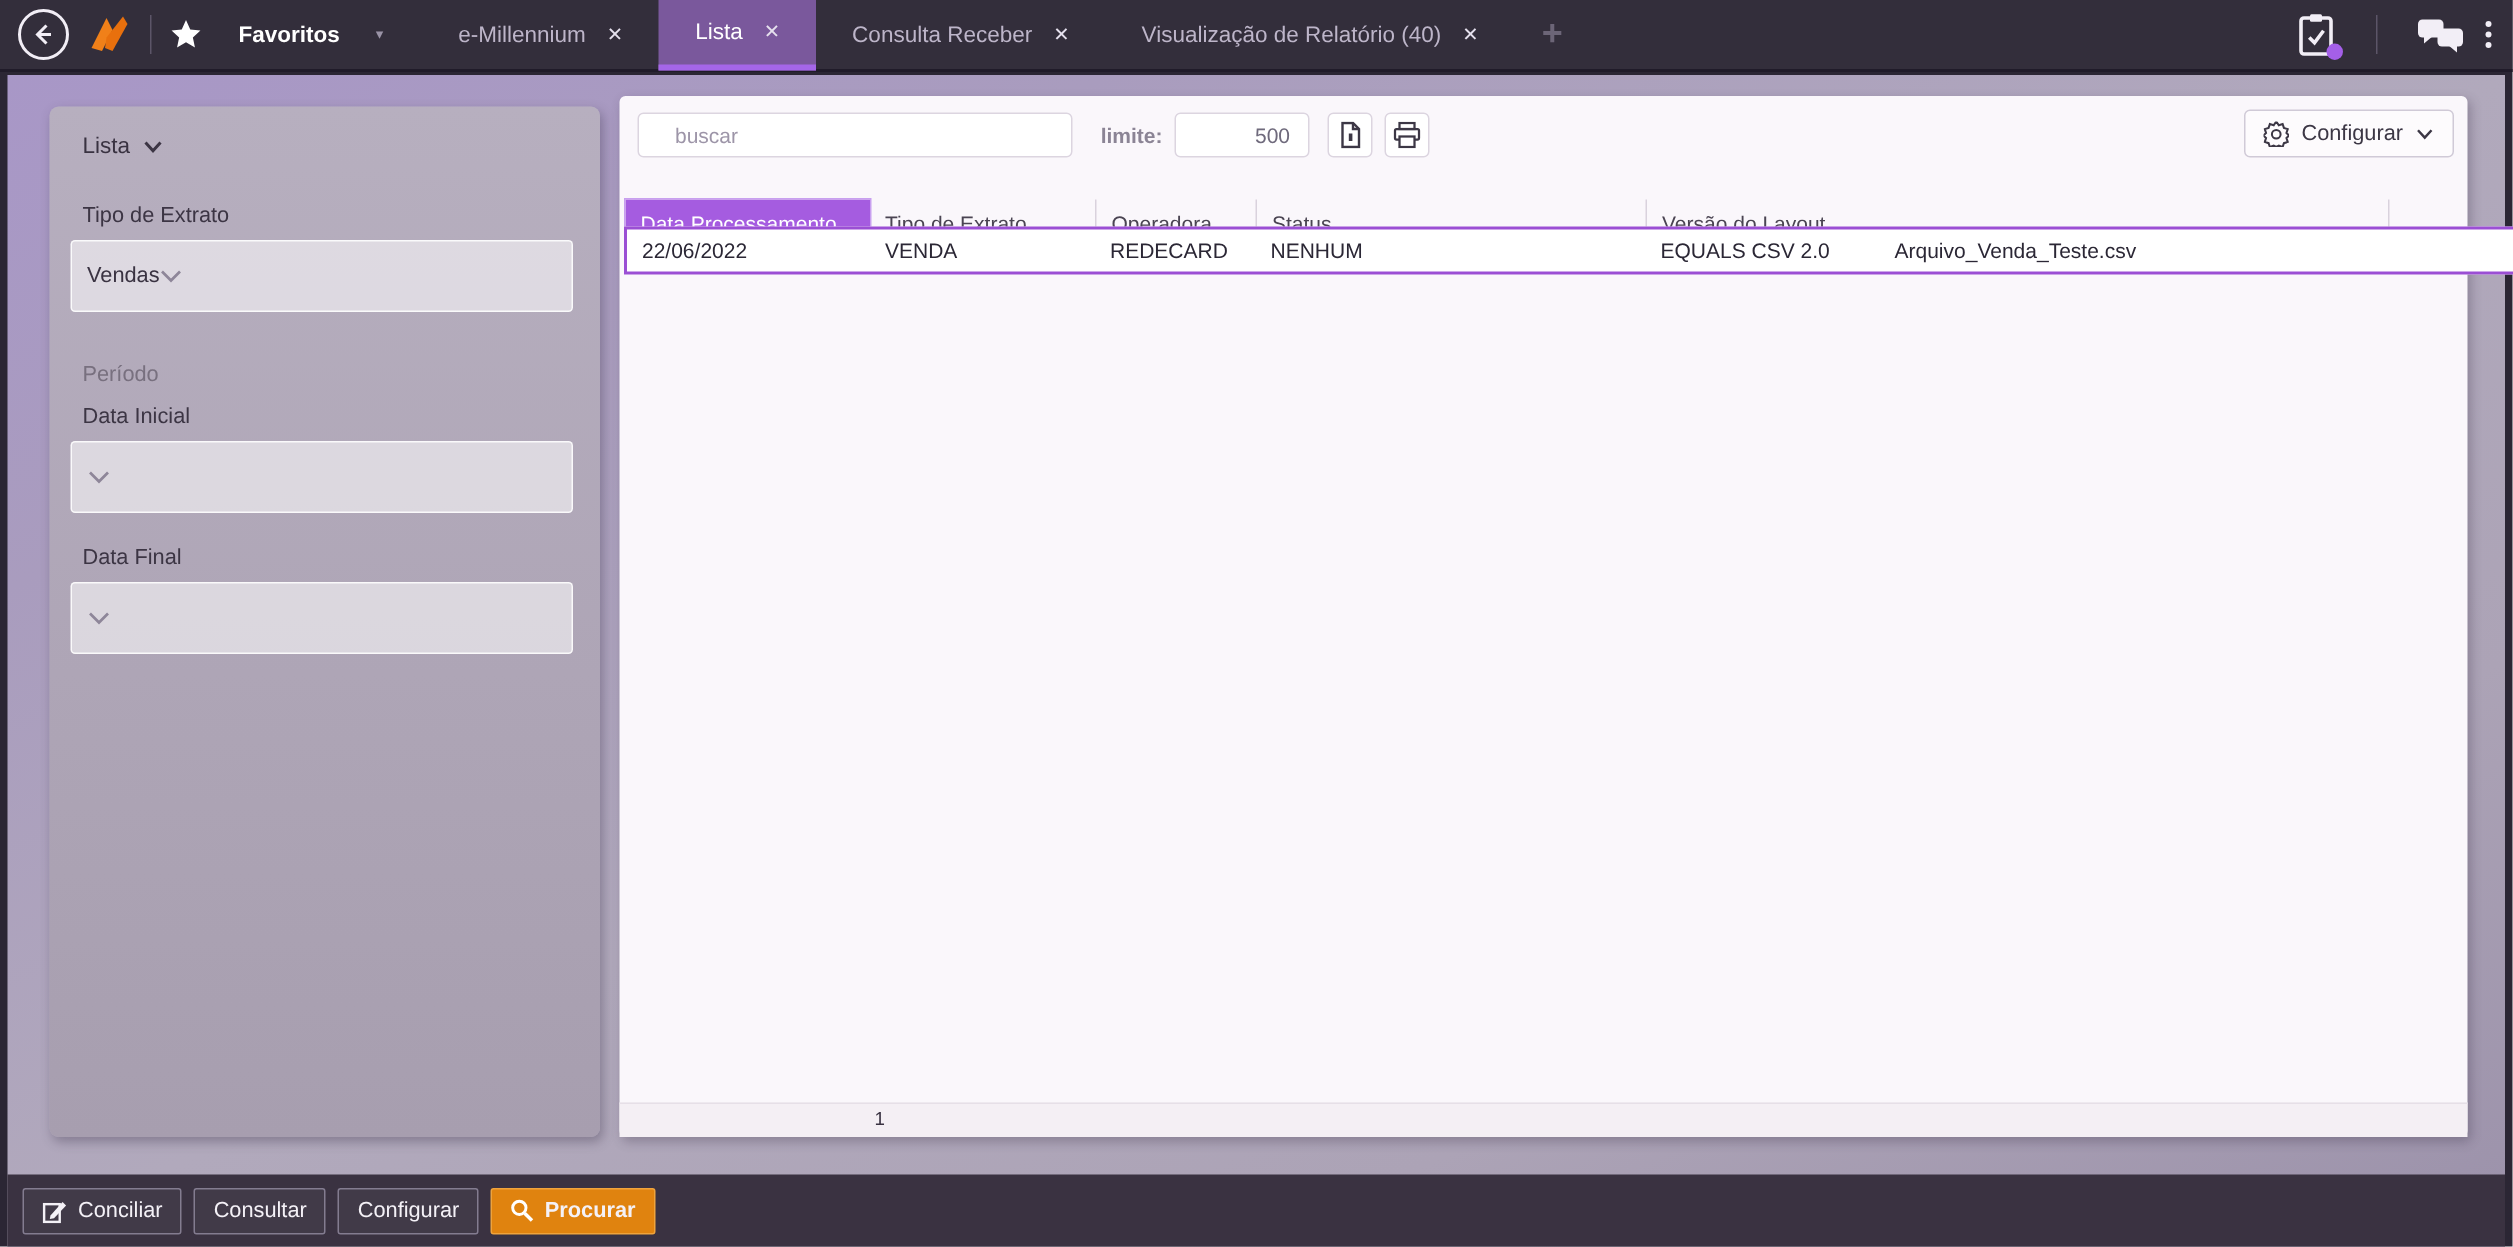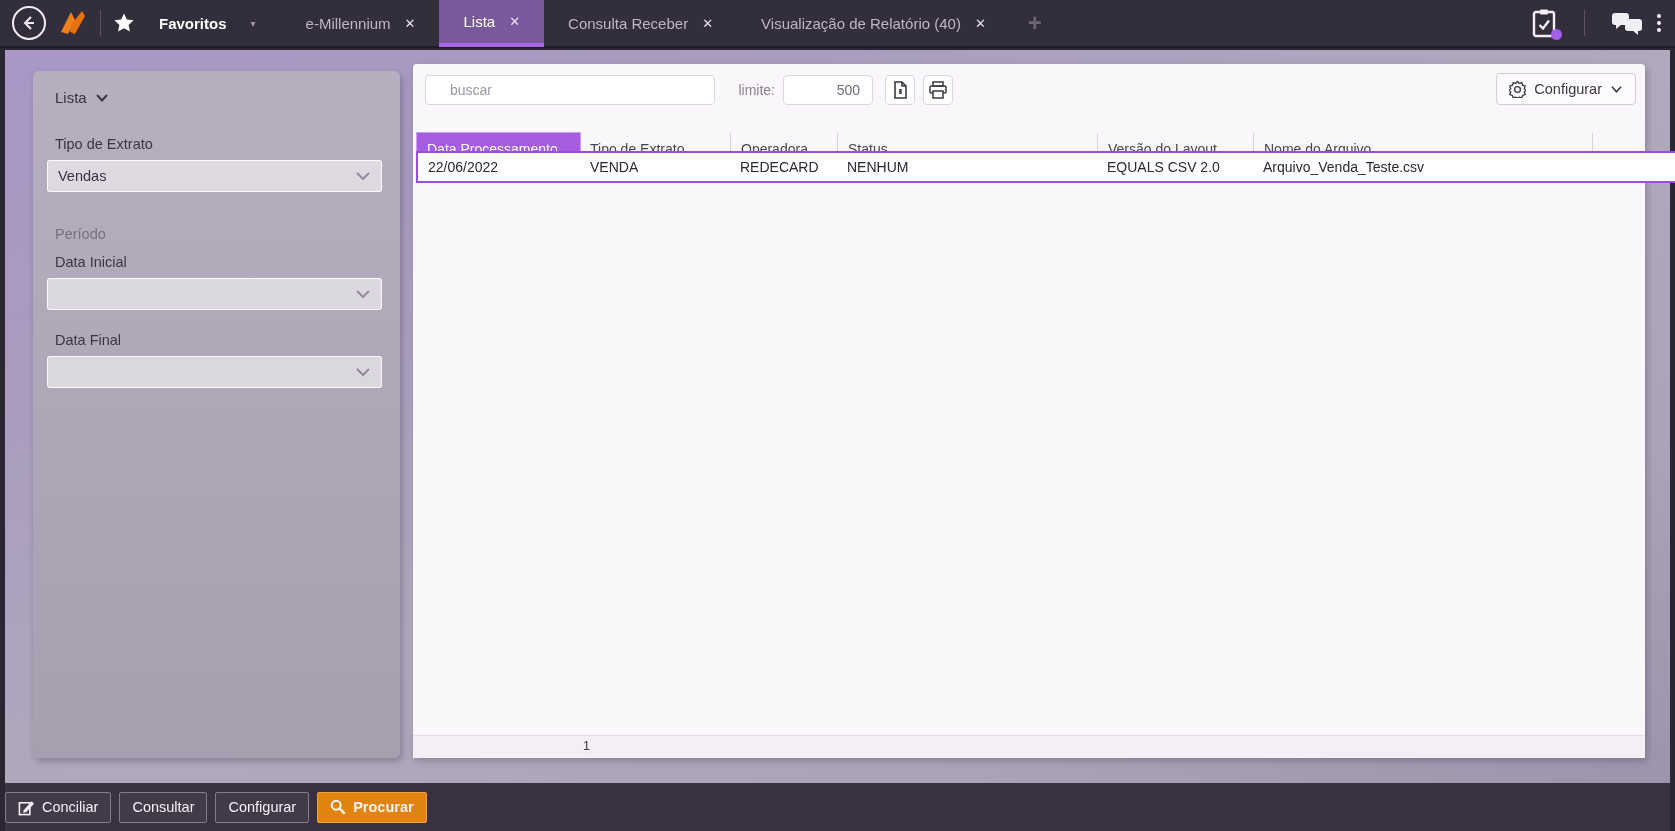--- a/index.html
+++ b/index.html
@@ -36,34 +36,34 @@
     background:linear-gradient(155deg,#a897c7 0%,#a99cbe 22%,#b1a9bc 50%,#aca3b6 75%,#9b91aa 100%); }
 
   
   .sidebar { position:absolute; left:28px; top:21px; width:367px; height:687px;
     border-radius:6px; background:linear-gradient(180deg,#b7afbf 0%,#aea5b6 55%,#a79eaf 100%);
     box-shadow:2px 3px 7px rgba(55,45,70,.35); padding:12px 18px 0 14px; }
   .sb-title { display:flex; align-items:center; gap:8px; color:#393241; font-size:15px; padding:6px 0 0 8px; cursor:pointer; }
   .sb-label { color:#3c3544; font-size:14.5px; margin:30px 0 8px 8px; }
   .sb-label.muted { color:#78707f; margin-top:34px; }
   .sb-label.tight { margin-top:12px; }
-  .sb-select { height:32px; background:rgba(255,255,255,.55); border:1px solid rgba(255,255,255,.85);
+  .sb-select { height:48px; background:rgba(255,255,255,.55); border:1px solid rgba(255,255,255,.85);
     border-radius:3px; display:flex; align-items:center; padding:0 10px; color:#3a3342;
-    font-size:14.5px; cursor:pointer; justify-content:space-between; }
+    font-size:14.5px; cursor:pointer; }
 
   
   .main { position:absolute; left:408px; top:14px; width:1232px; height:694px;
     background:#faf7fb; border-radius:4px; box-shadow:2px 3px 7px rgba(55,45,70,.3); }
   .toolbar { position:absolute; left:0; top:0; right:0; height:52px; }
   .search-input { position:absolute; left:12px; top:11px; width:290px; height:30px;
     border:1px solid #dcd5e0; border-radius:4px; background:#ffffff; padding:0 24px;
     font-size:14px; color:#3a3342; font-family:inherit; }
   .search-input::placeholder { color:#9d95a8; }
   .limit-label { position:absolute; left:300px; top:18px; width:62px; text-align:right;
-    color:#8b8495; font-size:14px; }
+    color:#8b8495; font-size:14px;font-weight:bold; }
   .limit-input { position:absolute; left:370px; top:11px; width:90px; height:30px;
     border:1px solid #dcd5e0; border-radius:4px; background:#ffffff; padding:0 12px;
     font-size:14px; color:#6f6a7c; text-align:right; font-family:inherit; }
   .icon-btn { position:absolute; top:11px; width:30px; height:30px; border:1px solid #dcd5e0;
     border-radius:4px; background:#ffffff; display:flex; align-items:center; justify-content:center; cursor:pointer; }
   .configure-btn { position:absolute; right:9px; top:9px; height:32px; border:1px solid #d0cad7;
     border-radius:4px; background:#fdfbfd; display:flex; align-items:center; gap:8px;
     padding:0 12px; font-size:14.5px; color:#3c3745; cursor:pointer; }
 
   
@@ -75,21 +75,21 @@
   .row { position:absolute; left:3px; top:87px; width:1586px; height:32px;
     background:#ffffff; border:2px solid #9b4fd4; cursor:pointer; }
   .td { position:absolute; top:0; height:28px; display:flex; align-items:center;
     padding-left:8px; font-size:14px; color:#2b2735; white-space:nowrap; }
   .pager { position:absolute; left:0; right:0; top:671px; height:23px; background:#f4eff4;
     border-top:1px solid #e6dfe7; }
   .page-num { position:absolute; left:170px; top:3px; font-size:12.5px; color:#3a3342; cursor:pointer; }
 
   
   .bottombar { position:absolute; left:0; right:0; bottom:0; height:48px; background:#3a3241;
-    display:flex; align-items:center; gap:8px; }
+    display:flex; align-items:center; gap:8px; padding-left:10px; }
   .bb-btn { height:31px; border:1px solid #837c90; border-radius:2px; background:rgba(255,255,255,.04);
     color:#f4f1f7; font-size:14.5px; display:flex; align-items:center; gap:7px;
     padding:0 12px; cursor:pointer; }
   .bb-btn.primary { background:#e0830f; border:1px solid #efa33c; font-weight:bold; }
 </style>
 </head>
 <body>
 
 <div class="app">
 
@@ -227,21 +227,20 @@
           </svg>
         </div>
       </div>
 
       <div class="thead">
         <div class="th hl" style="left:4px;  width:163px">Data Processamento</div>
         <div class="th" style="left:167px;width:150px">Tipo de Extrato</div>
         <div class="th sep" style="left:317px;width:107px">Operadora</div>
         <div class="th sep" style="left:424px;width:260px">Status</div>
         <div class="th sep" style="left:684px;width:156px">Versão do Layout</div>
-        <div class="th sep" style="left:840px;width:339px">Nome do Arquivo</div>
         <div class="th sep" style="left:1179px;width:50px"></div>
       </div>
 
       <div class="row">
         <div class="td" style="left:2px;  width:161px">22/06/2022</div>
         <div class="td" style="left:164px;width:150px">VENDA</div>
         <div class="td" style="left:314px;width:107px">REDECARD</div>
         <div class="td" style="left:421px;width:260px">NENHUM</div>
         <div class="td" style="left:681px;width:156px">EQUALS CSV 2.0</div>
         <div class="td" style="left:837px;width:339px">Arquivo_Venda_Teste.csv</div>

